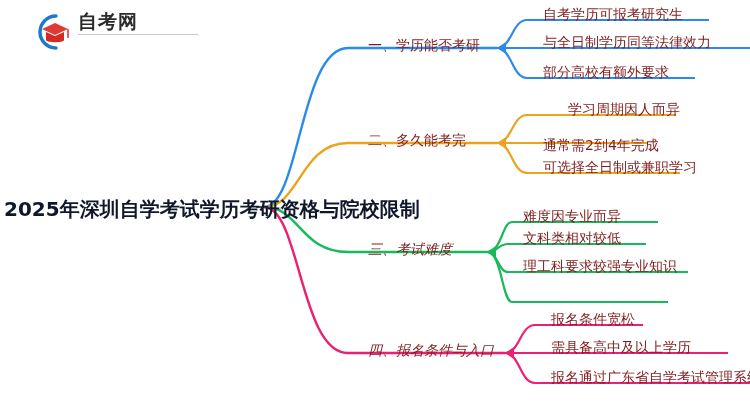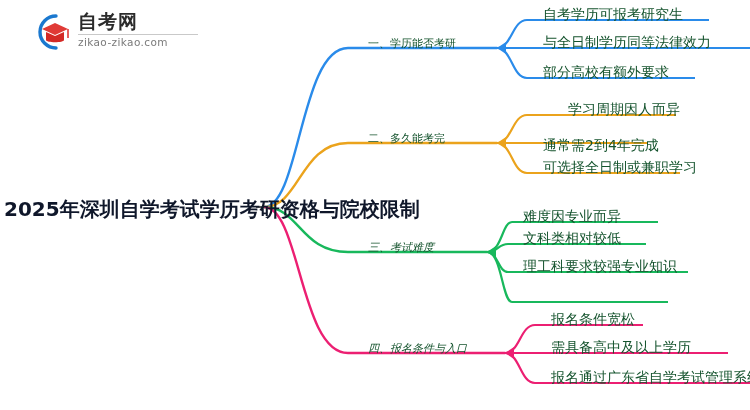--- a/index.html
+++ b/index.html
@@ -27,46 +27,45 @@
     font-size:10.5px;color:#7a7a7a;letter-spacing:.4px;line-height:13px;
   }
 
   
   #wires{position:absolute;left:0;top:0;width:750px;height:410px;}
 
   
   .node-text{
     position:absolute;
     font-family:"DejaVu Sans","Liberation Sans",sans-serif;
-    color:#14532d;
+    color:#7f1d1d;
     white-space:nowrap;
     line-height:1;
   }
   .root-label{font-size:20px;font-weight:bold;color:#0f172a;}
-  .branch-label{font-size:11px;}
+  .branch-label{font-size:14px;}
   .leaf-label{font-size:14px;}
 </style>
 </head>
 <body>
 
 <div id="root">
 
   <div class="logo-wrap">
     <div class="logo-mark">
       <svg width="42" height="40" viewBox="0 0 42 40">
         <path d="M26 4 A16 16 0 1 0 26 36" fill="none" stroke="#1a78cf" stroke-width="3.4" stroke-linecap="round"></path>
         <path d="M12 17 L25 11 L38 17 L25 23 Z" fill="#e03a36"></path>
         <path d="M16 20 L16 28 C16 31 34 31 34 28 L34 20 L25 24 Z" fill="#d42a26"></path>
         <path d="M38 17 L38 26" stroke="#e03a36" stroke-width="1.6" fill="none"></path>
       </svg>
     </div>
     <div class="logo-text">
       <div class="logo-cn">自考网</div>
       <div class="logo-rule"></div>
-      <div class="logo-en">zikao-zikao.com</div>
     </div>
   </div>
 
   <svg id="wires" viewBox="0 0 750 410">
 
     <line x1="256" y1="207" x2="264" y2="207" stroke="#555" stroke-width="2"></line>
 
     <path d="M264,207 C300,207 300,48 348,48 L497,48" fill="none" stroke="#2a8bea" stroke-width="2.4"></path>
     <path d="M497,48 C512,48 512,20 527,20 L533,20" fill="none" stroke="#2a8bea" stroke-width="2.2"></path>
     <path d="M497,48 L533,48" fill="none" stroke="#2a8bea" stroke-width="2.2"></path>

